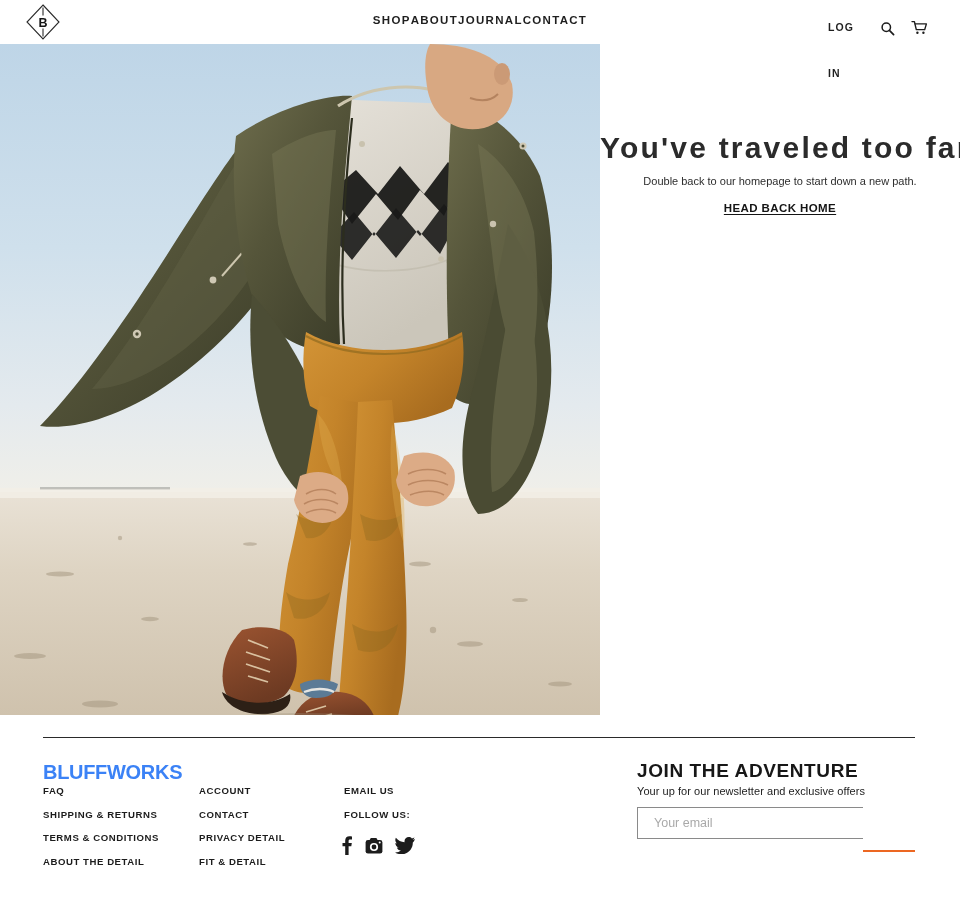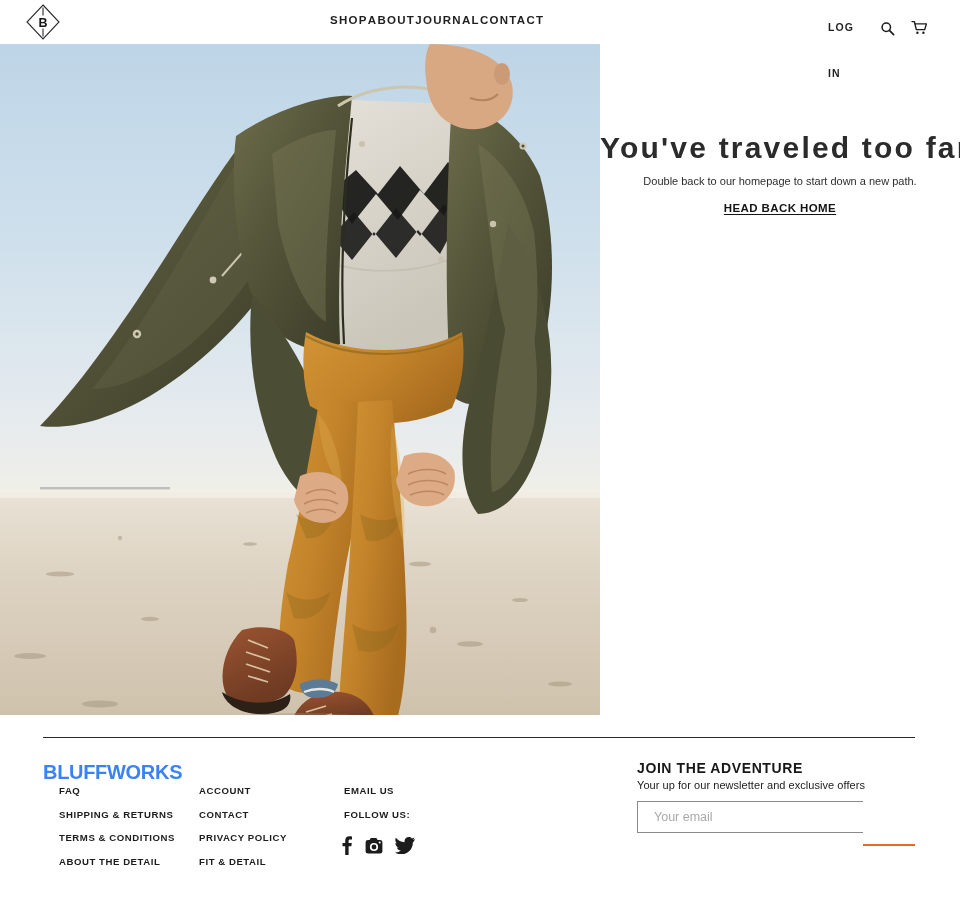--- a/index.html
+++ b/index.html
@@ -33,21 +33,21 @@
     height: 40px;
   }
   .logo svg { display: block; }
 
   .mainnav {
     position: absolute;
     left: 330px;
     top: 14px;
     width: 300px;
     display: flex;
-    justify-content: flex-start;
+    justify-content: center;
   }
   .mainnav a {
     font-size: 11.5px;
     letter-spacing: 1.3px;
     font-weight: 600;
     color: #1f1f1f;
     text-decoration: none;
     white-space: nowrap;
   }
 
@@ -134,21 +134,21 @@
     position: absolute;
     left: 43px;
     top: 761px;
     font-size: 20px;
     font-weight: 700;
     letter-spacing: -0.3px;
     color: #3b82f6;
   }
 
   .fcol { position: absolute; top: 785px; }
-  .fcol.c1 { left: 43px; margin-left: 16px; }
+  .fcol.c1 { left: 43px; }
   .fcol.c2 { left: 184px; margin-left: 15px; }
   .fcol.c3 { left: 344px; }
   .fcol a, .fcol span.flabel {
     display: block;
     font-size: 9.6px;
     font-weight: 700;
     letter-spacing: 0.55px;
     color: #1c1c1c;
     text-decoration: none;
     margin-bottom: 12.5px;
@@ -166,21 +166,21 @@
   .socials a { display: block; line-height: 0; }
 
   
   .news {
     position: absolute;
     left: 637px;
     top: 760px;
     width: 278px;
   }
   .news-title {
-    font-size: 14px;
+    font-size: 19px;
     font-weight: 700;
     letter-spacing: 0.6px;
     color: #171717;
     margin: 0 0 3px 0;
   }
   .news-sub {
     font-size: 11px;
     color: #222;
     margin: 0 0 10px 0;
     letter-spacing: 0.05px;
@@ -448,21 +448,21 @@
 <div class="fcol c1">
   <a href="#">FAQ</a>
   <a href="#">SHIPPING &amp; RETURNS</a>
   <a href="#">TERMS &amp; CONDITIONS</a>
   <a href="#">ABOUT THE DETAIL</a>
 </div>
 
 <div class="fcol c2">
   <a href="#">ACCOUNT</a>
   <a href="#">CONTACT</a>
-  <a href="#">PRIVACY POLICY</a>
+  <a href="#">PRIVACY DETAIL</a>
   <a href="#">FIT &amp; DETAIL</a>
 </div>
 
 <div class="fcol c3">
   <a href="#">EMAIL US</a>
   <span class="flabel">FOLLOW US:</span>
 </div>
 
 <div class="socials">
   <a href="#">

